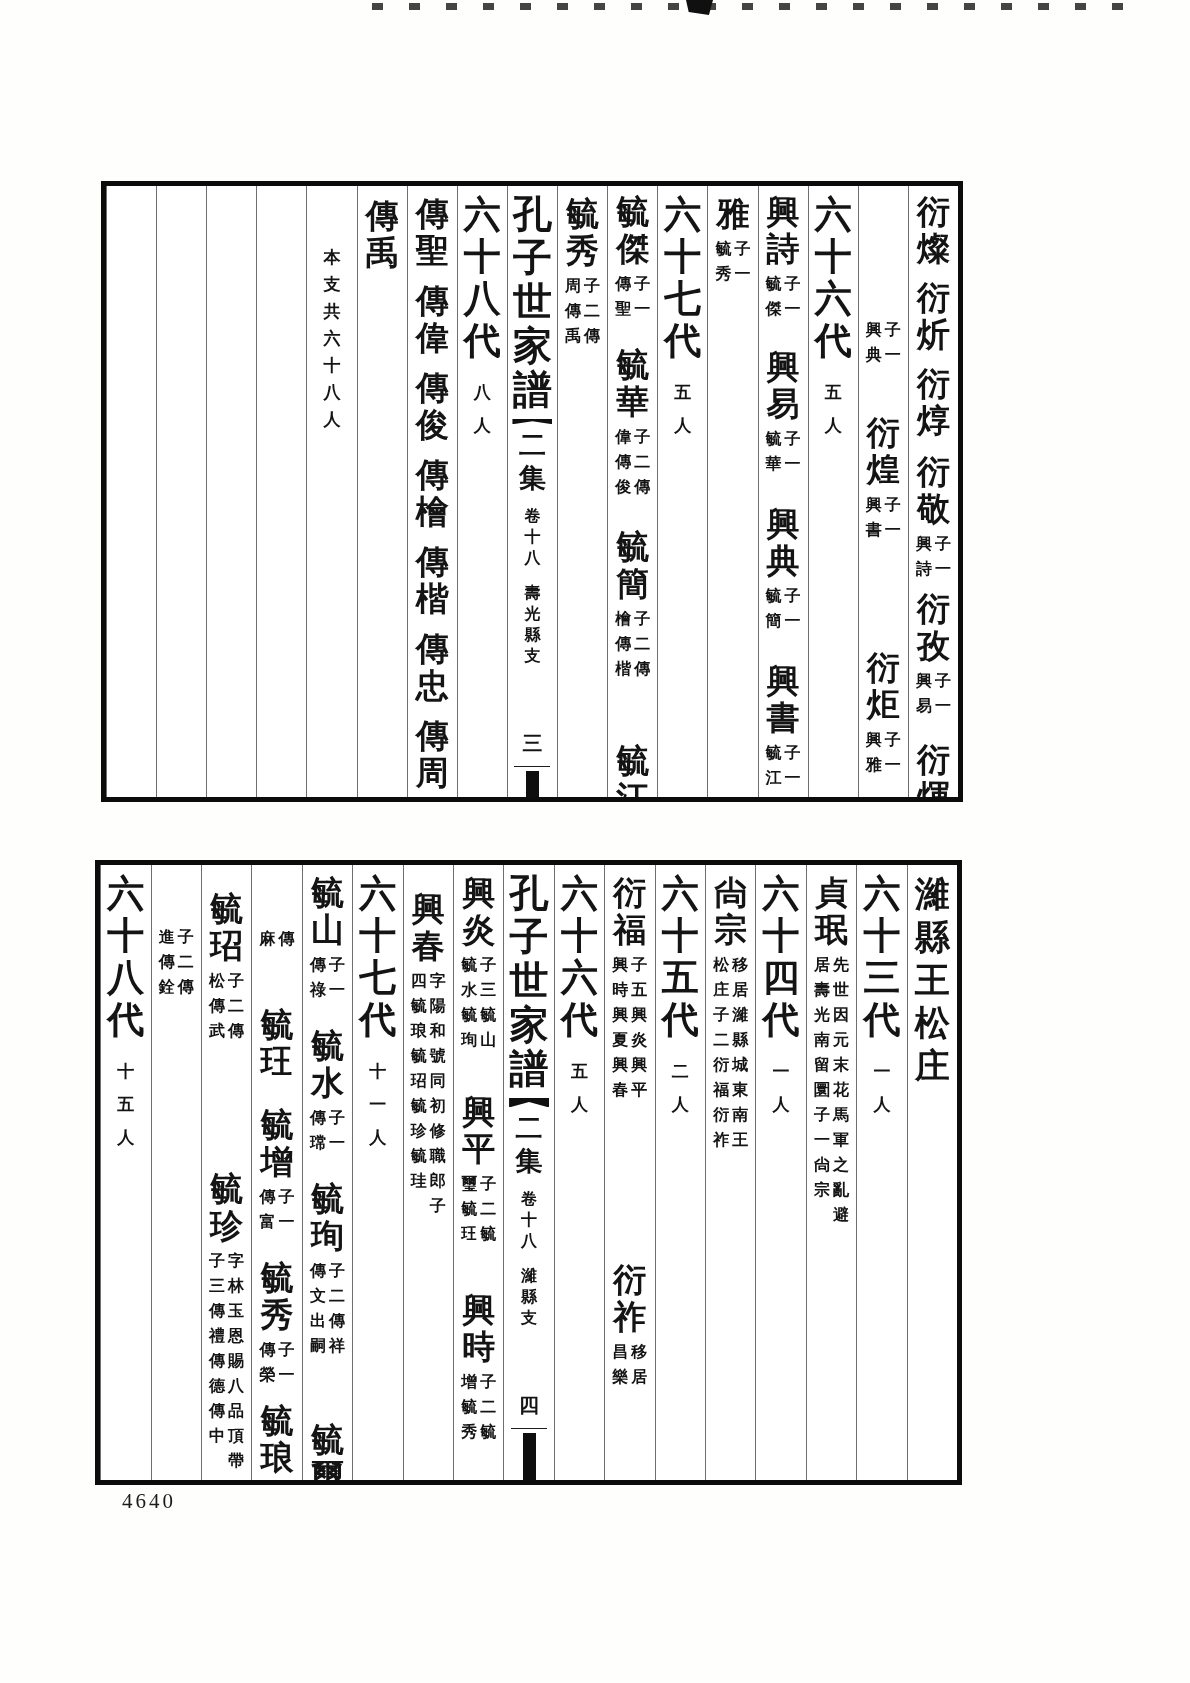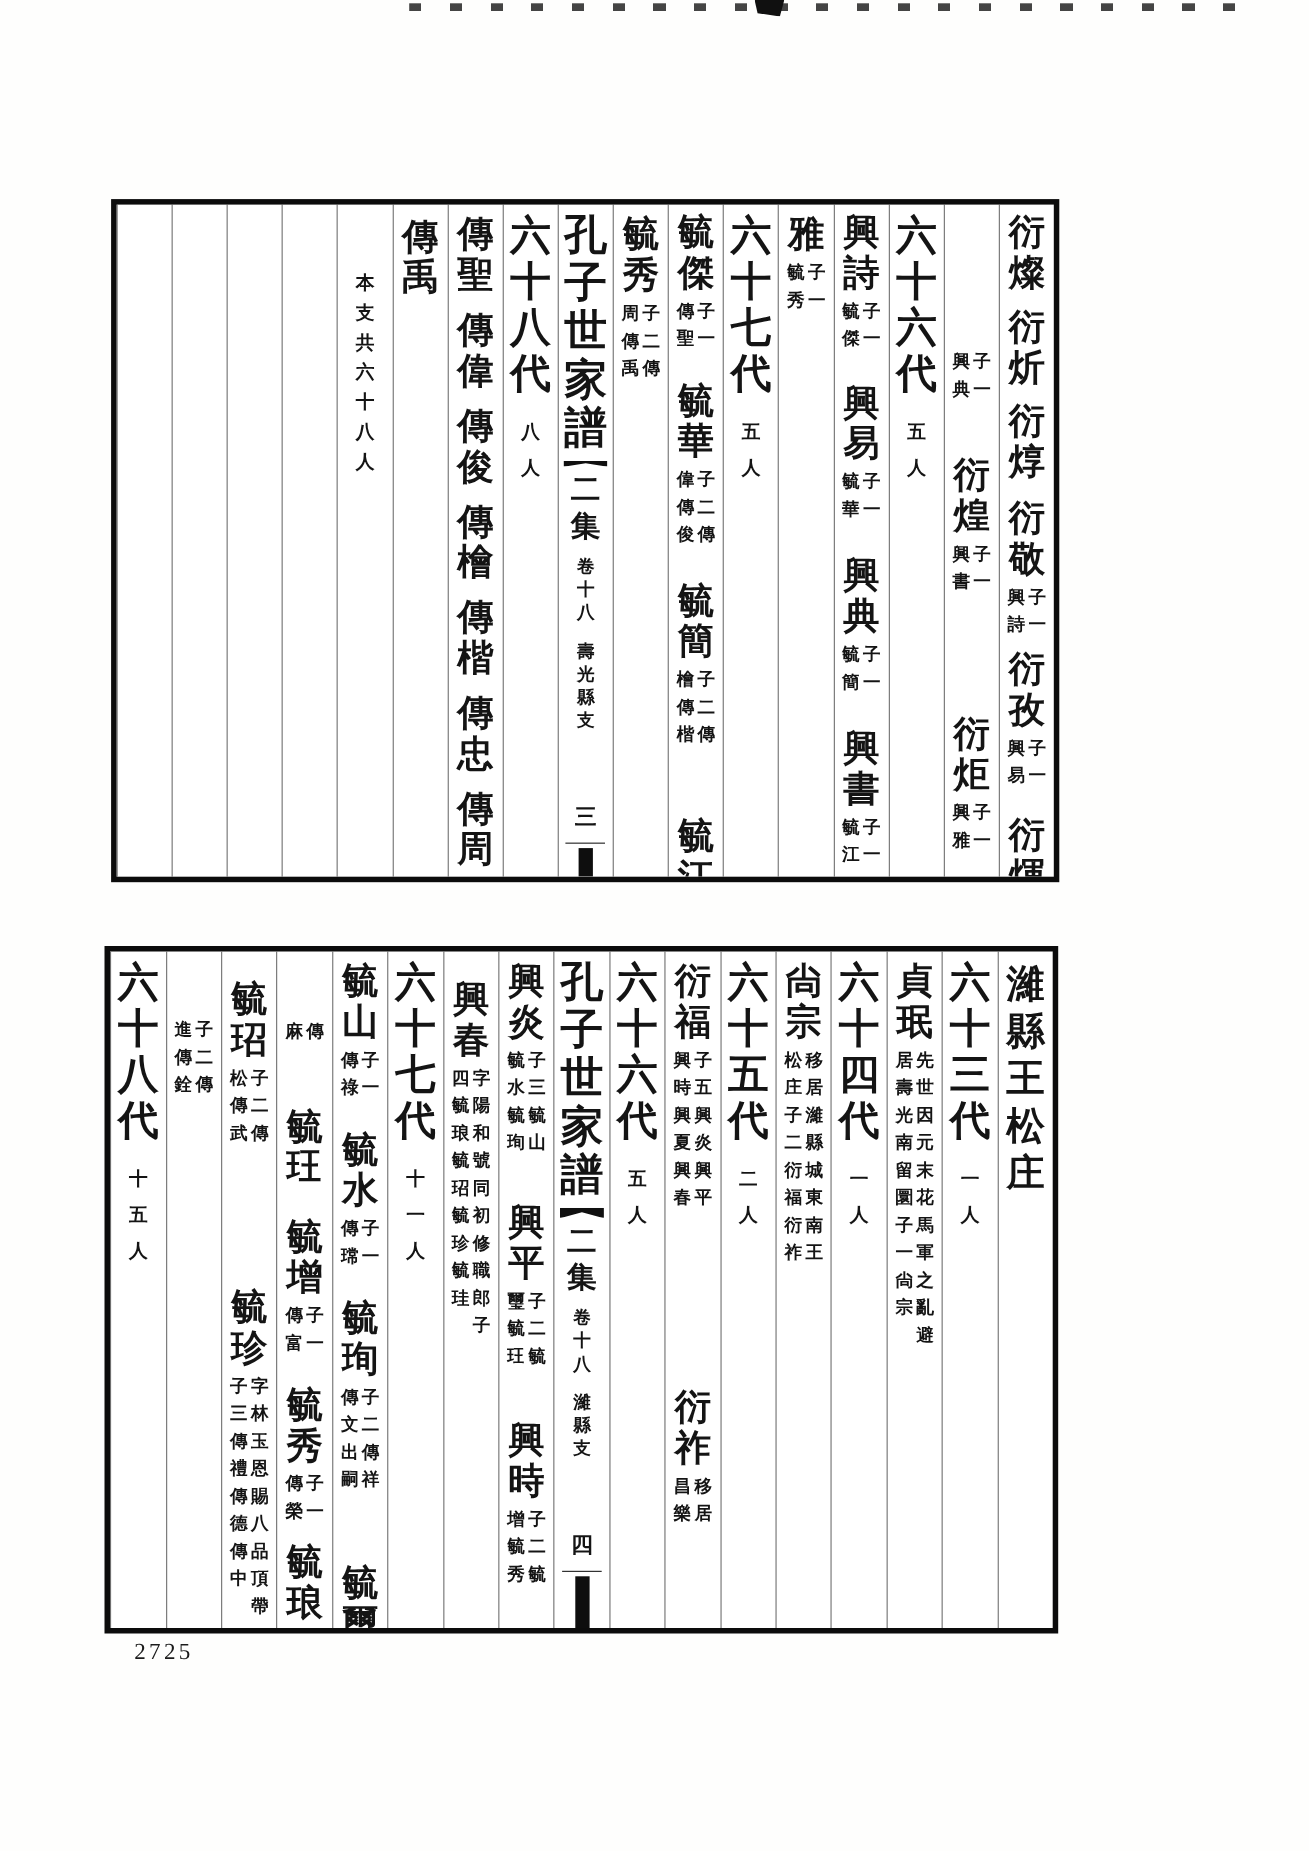--- a/index.html
+++ b/index.html
@@ -954,14 +954,14 @@
           <div>代</div>
         </div>
         <div class="gen-count">
           <div>十</div>
           <div>五</div>
           <div>人</div>
         </div>
       </div>
     </div>
 
-  <div class="folio-label">2725</div>
+  <div class="folio-label">4640</div>
 </div>
 
 </body></html>

